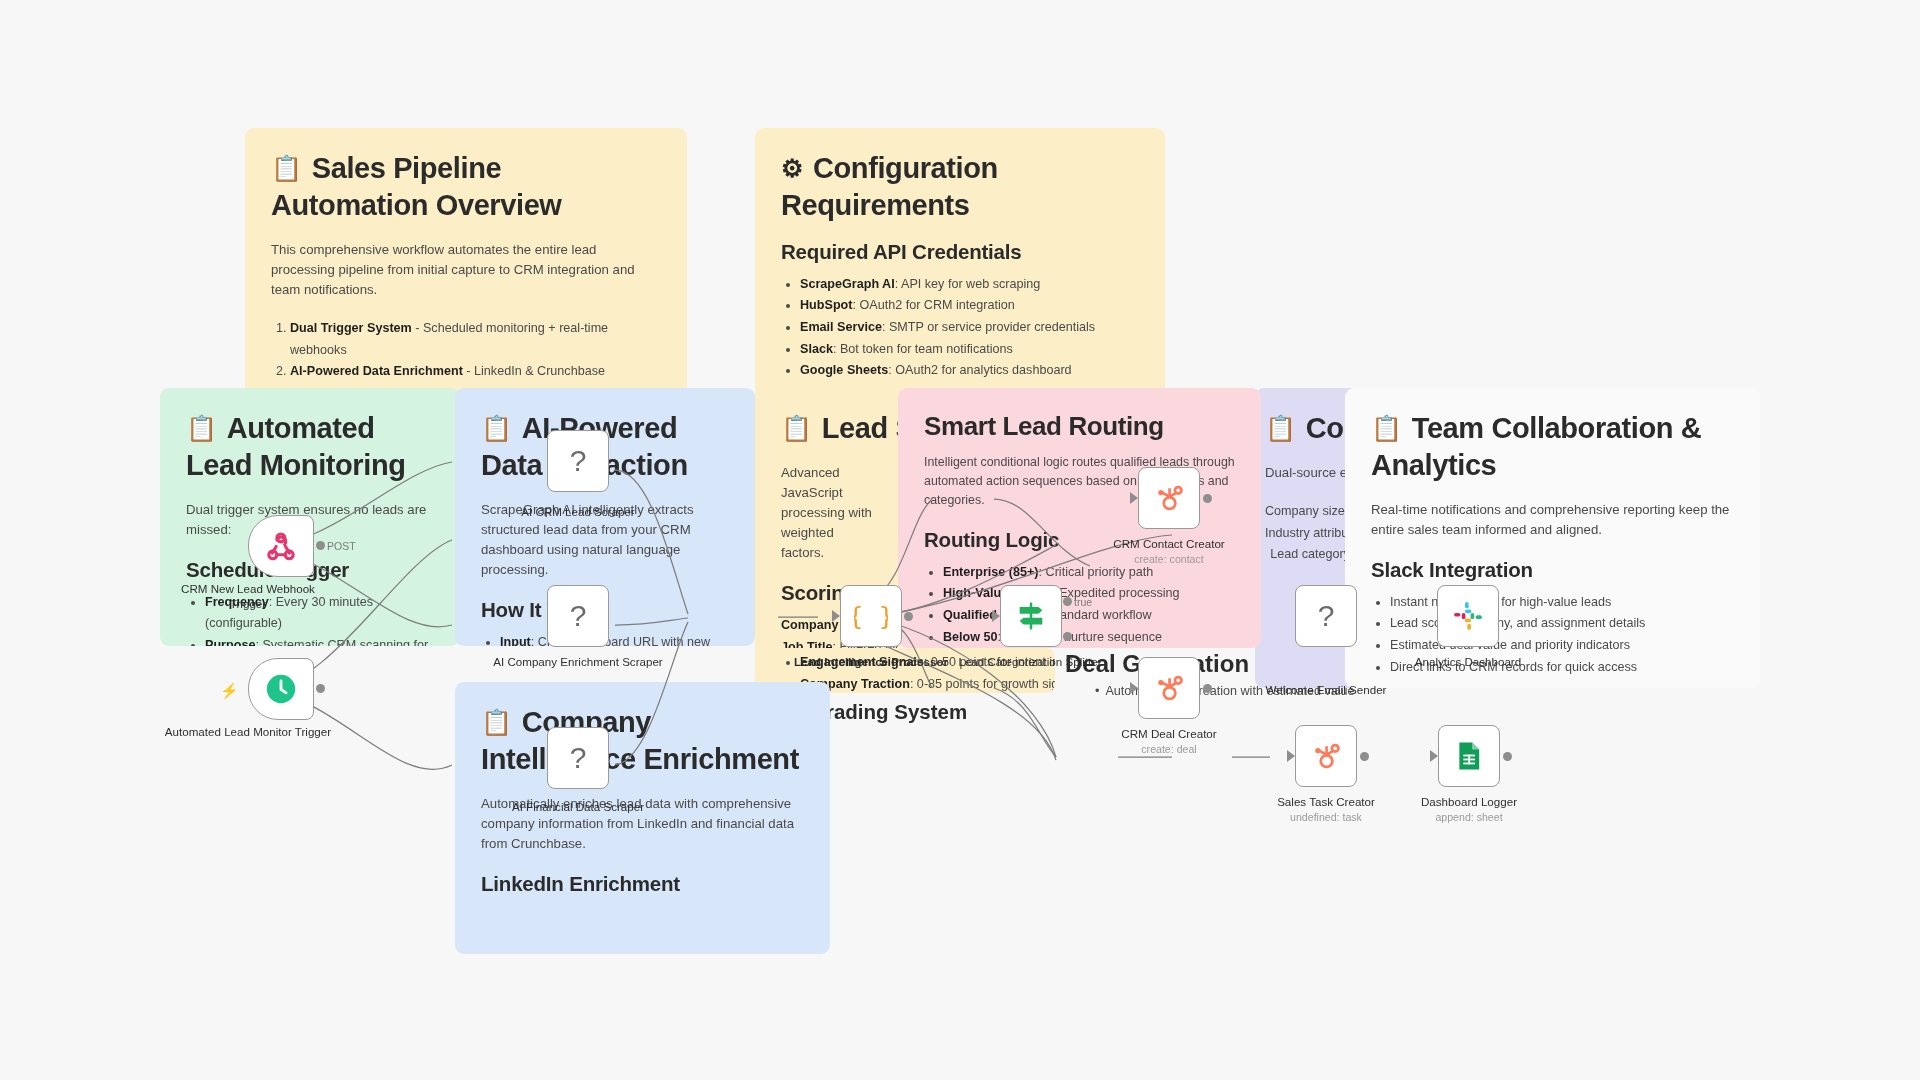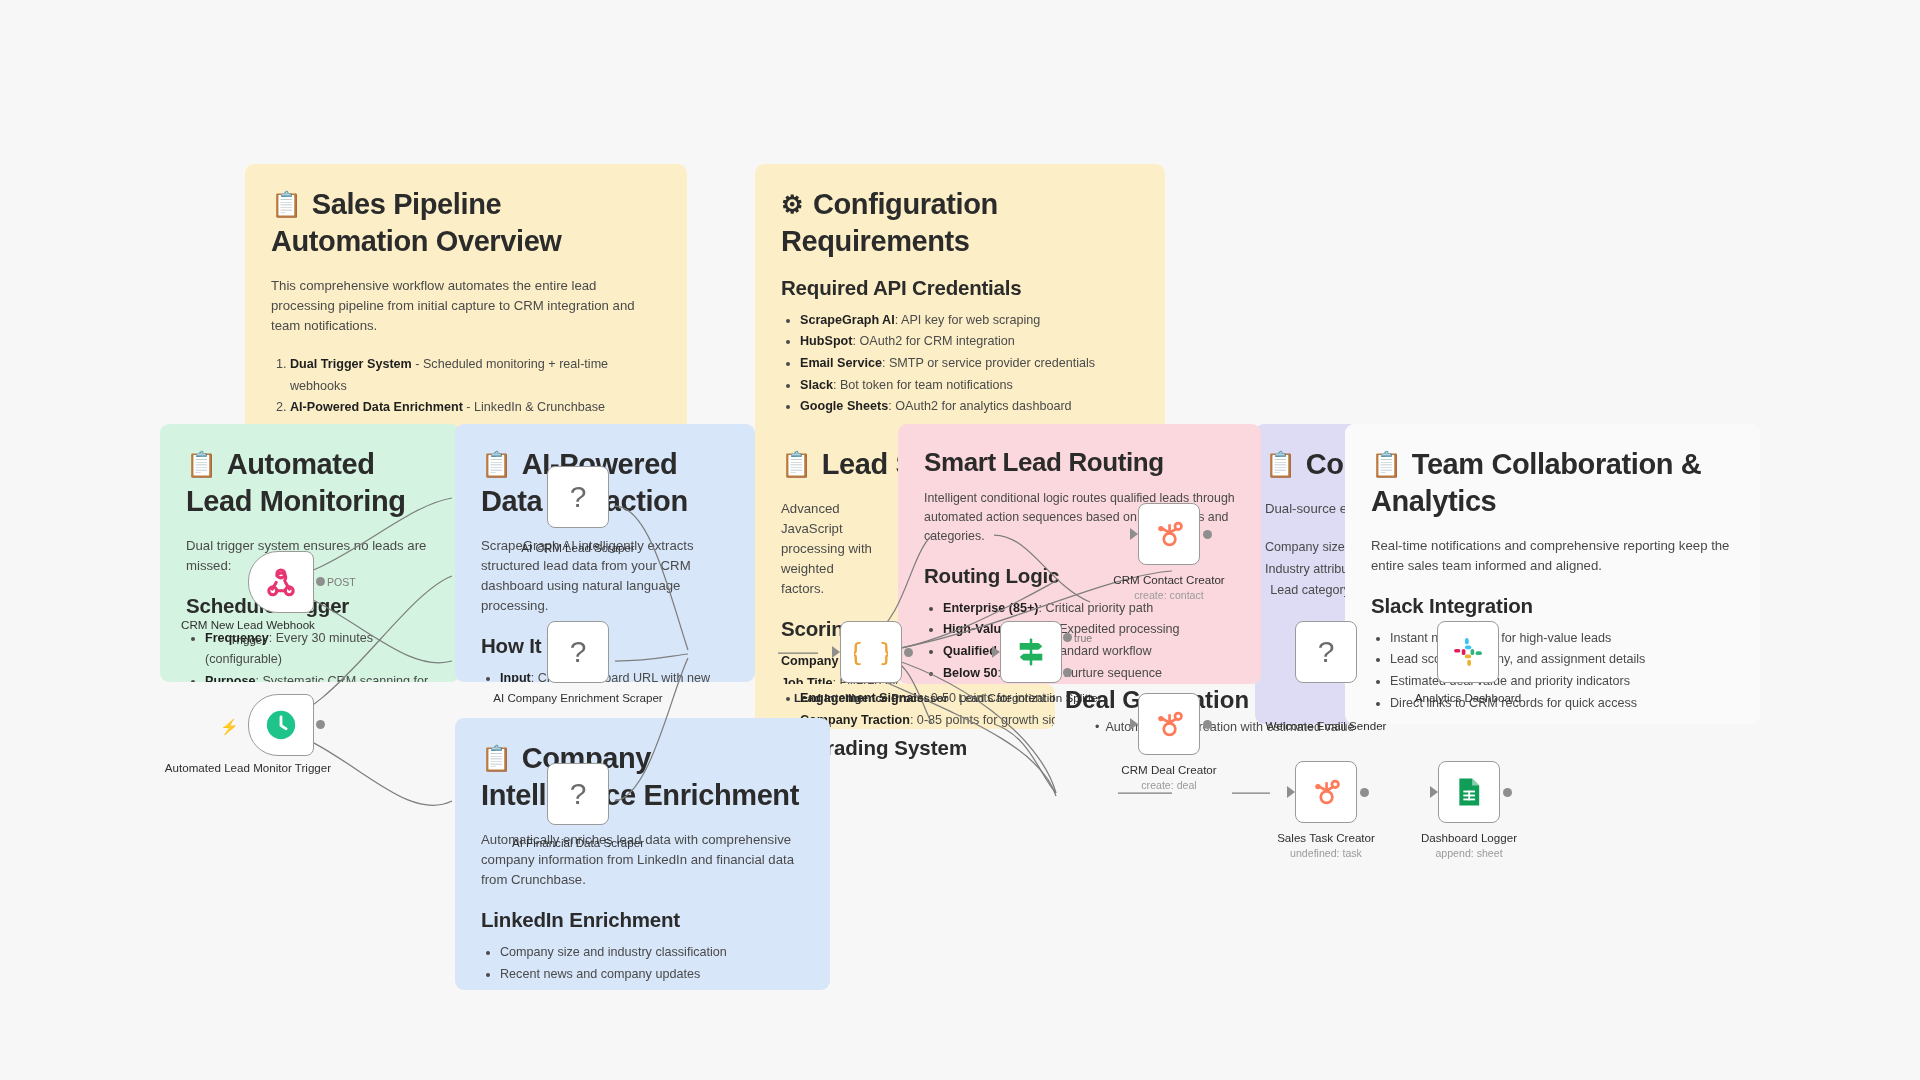--- a/index.html
+++ b/index.html
@@ -2,21 +2,21 @@
 <html><head>
 <meta charset="utf-8">
 <style>
   * { box-sizing: border-box; margin: 0; padding: 0; }
   html, body {
     width: 1920px; height: 1080px;
     background: #f7f7f7;
     font-family: "Liberation Sans", sans-serif;
     overflow: hidden;
   }
-  #canvas { position: relative; width: 1920px; height: 764px; margin-top: 36px; }
+  #canvas { position: relative; width: 1920px; height: 764px; }
 
   
   .note {
     position: absolute;
     border-radius: 9px;
     padding: 22px 26px 20px 26px;
     overflow: hidden;
   }
   .note h1 {
     font-size: 29px; font-weight: 700; color: #2b2b2b;
@@ -222,26 +222,20 @@
     </ul>
 
   </div>
 
   <div class="note blue" style="left:455px; top:682px; width:375px; height:272px; z-index:10;">
     <h1>
       <span class="ico">📋</span><span>Company Intelligence Enrichment</span>
     </h1>
     <p class="lead">Automatically enriches lead data with comprehensive company information from LinkedIn and financial data from Crunchbase.</p>
     <h2>LinkedIn Enrichment</h2>
-    <ul>
-      <li>Company size and industry classification</li>
-      <li>Recent news and company updates</li>
-      <li>Key personnel and decision makers</li>
-
-    </ul>
   </div>
 
   <div class="node trigger" style="left:248px; top:515px;">
     <svg class="glyph" viewBox="0 0 24 24">
       <g fill="none" stroke="#e6356f" stroke-width="2.2" stroke-linecap="round">
         <path d="M8.6 12.3 5.9 17"></path>
         <path d="M15.2 12.3 17.9 17"></path>
         <path d="M9.2 7.6a3.2 3.2 0 1 1 5.4 3.3"></path>
         <circle cx="6.2" cy="18.2" r="2.8"></circle>
         <circle cx="17.8" cy="18.2" r="2.8"></circle>

